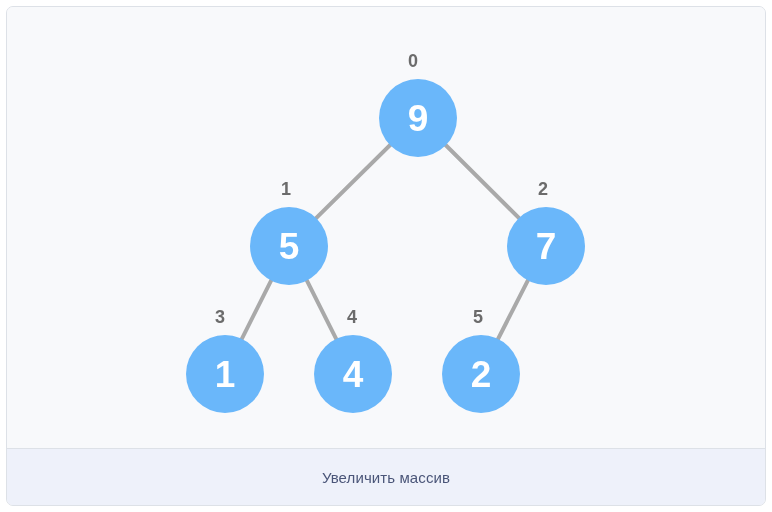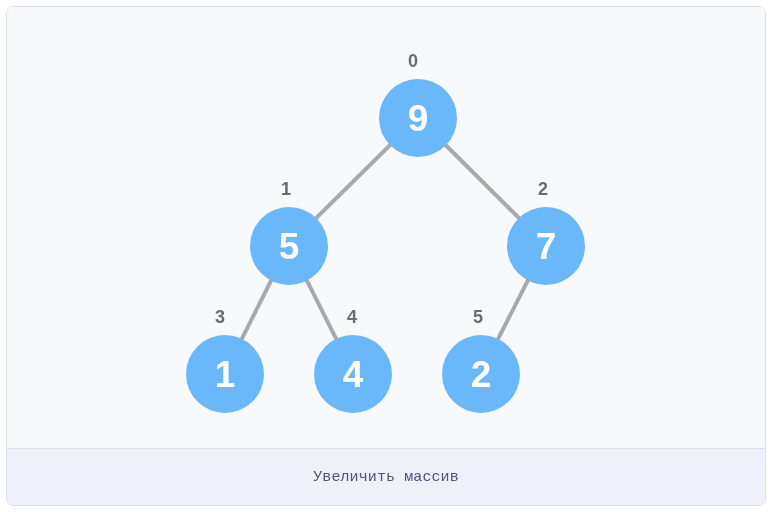--- a/index.html
+++ b/index.html
@@ -100,21 +100,21 @@
     align-items: center;
     justify-content: center;
   }
   #grow-array-button {
     background: transparent;
     border: none;
     padding: 0;
     margin: 0;
     color: #4a5578;
     font-size: 15px;
-    font-family: Liberation Mono, monospace;
+    font-family: Liberation Sans, sans-serif;
     cursor: pointer;
     letter-spacing: 0.1px;
   }
 </style>
 </head>
 <body>
 
 <div id="app-root">
 
   <div id="visualizer-card">

